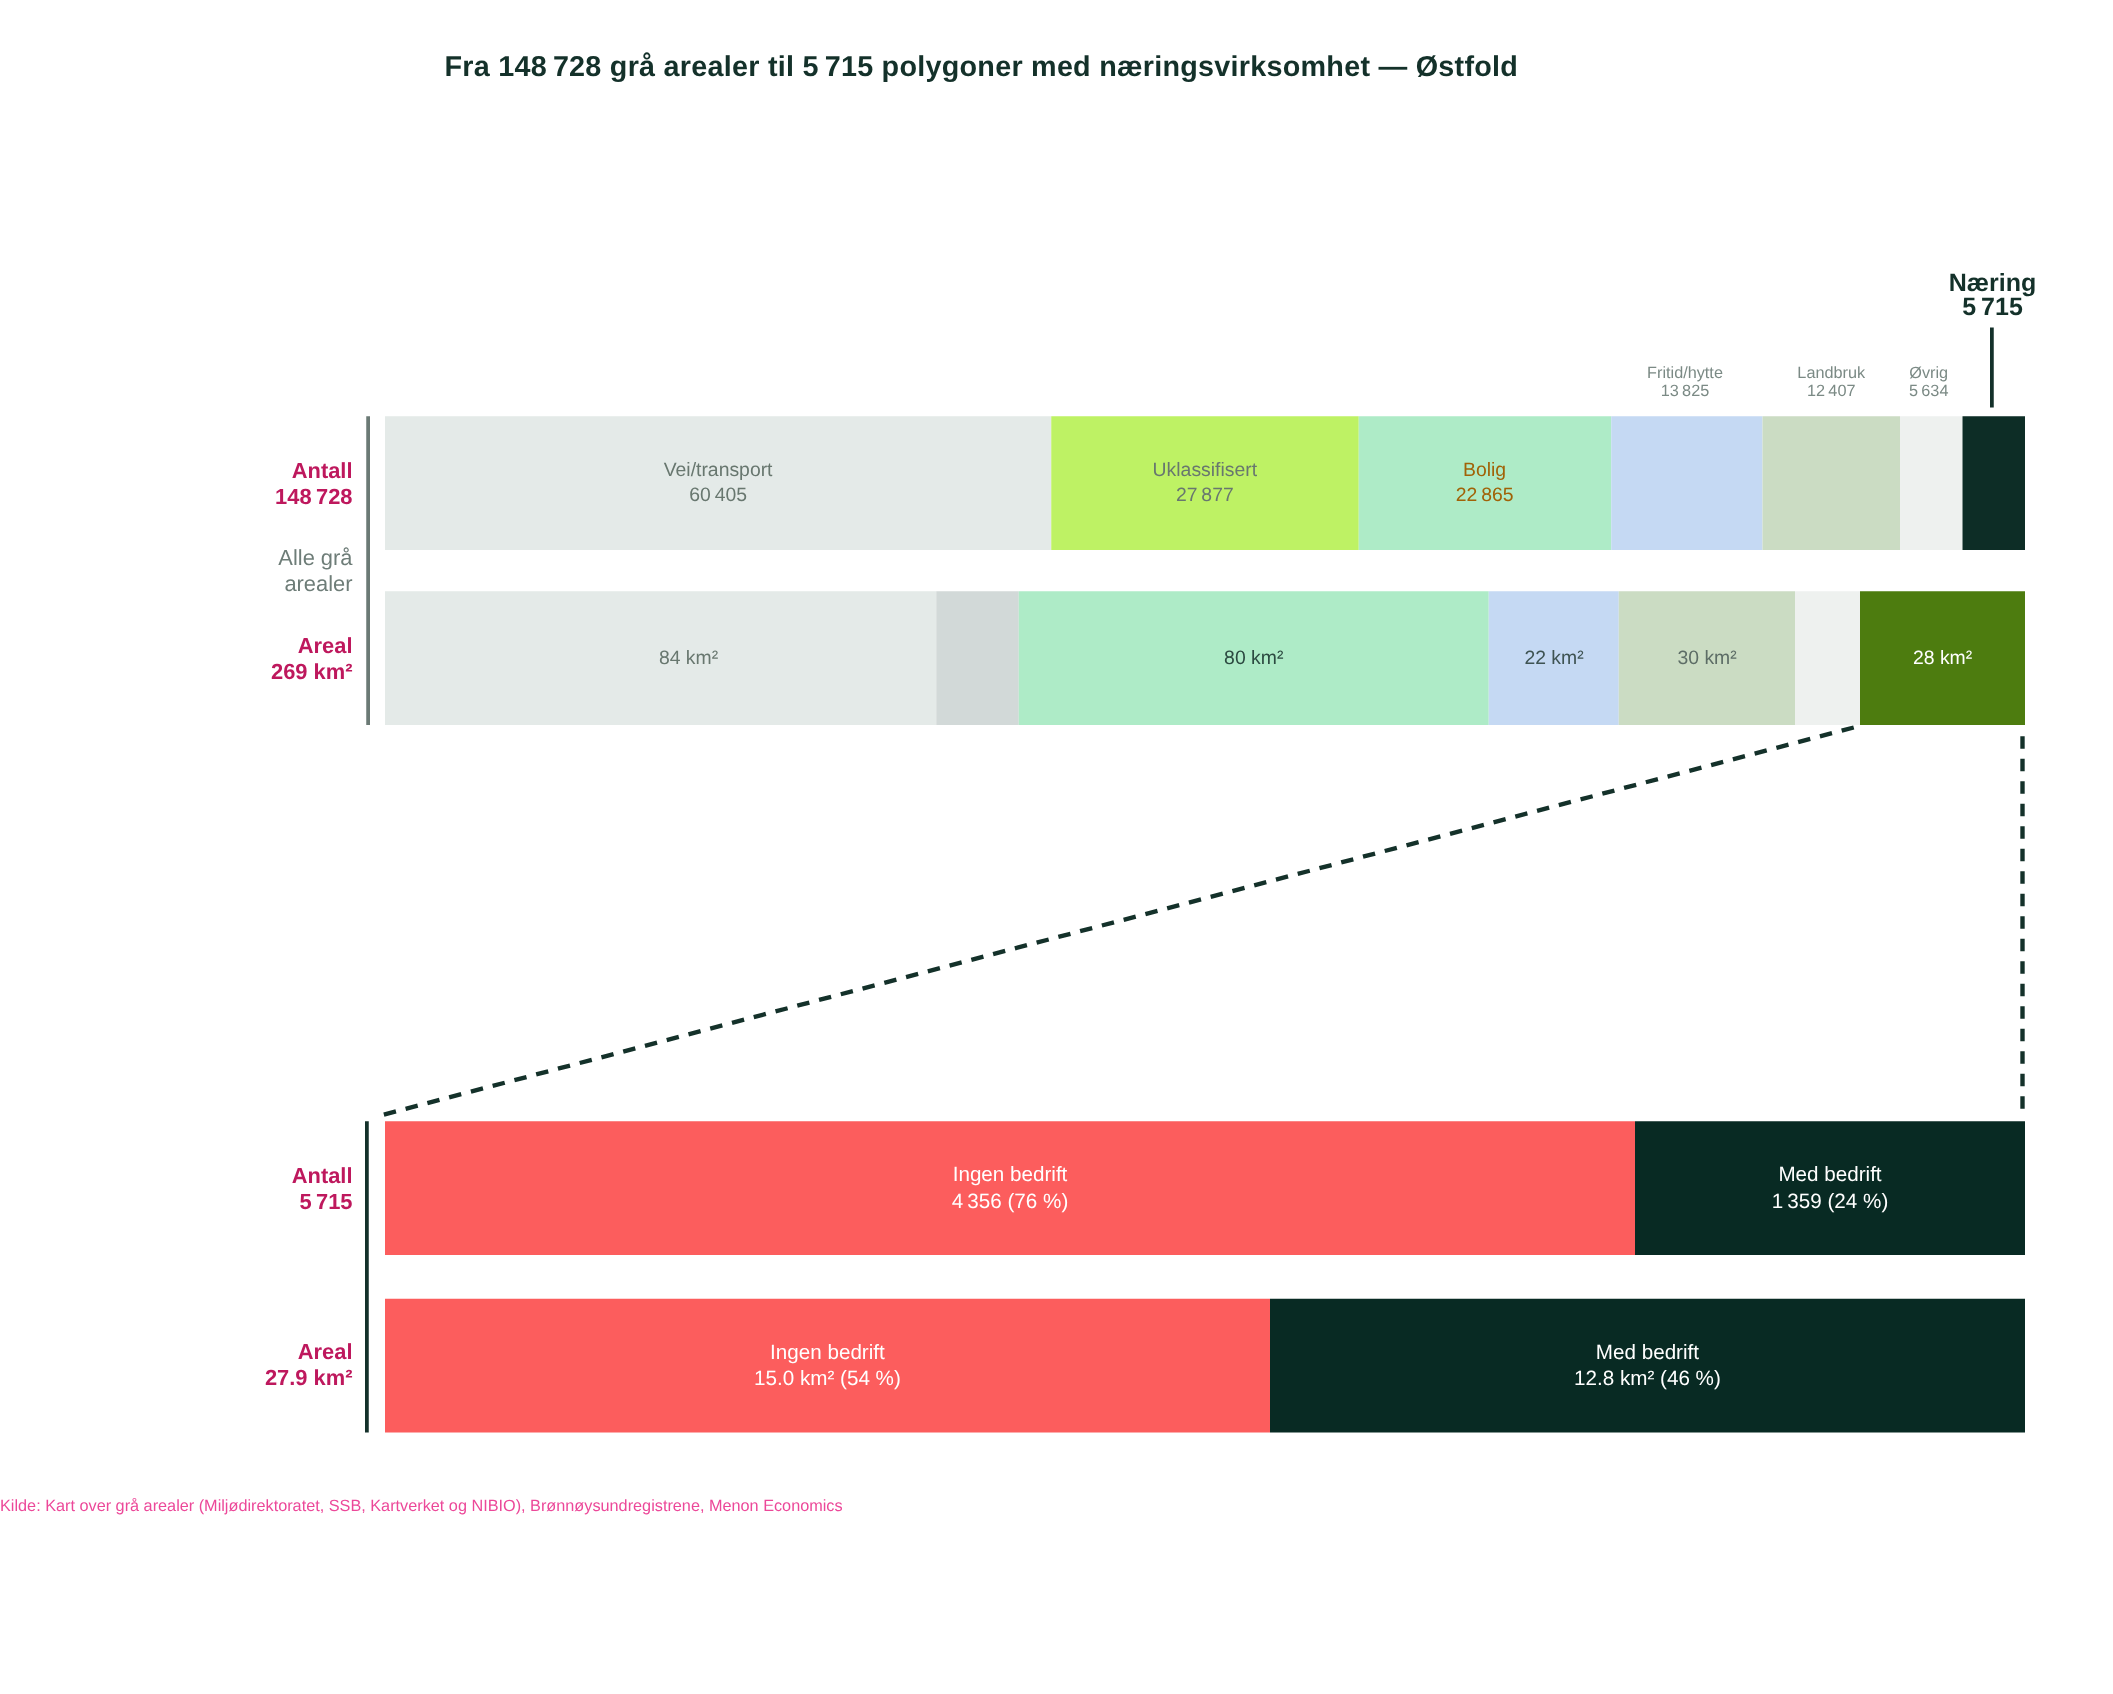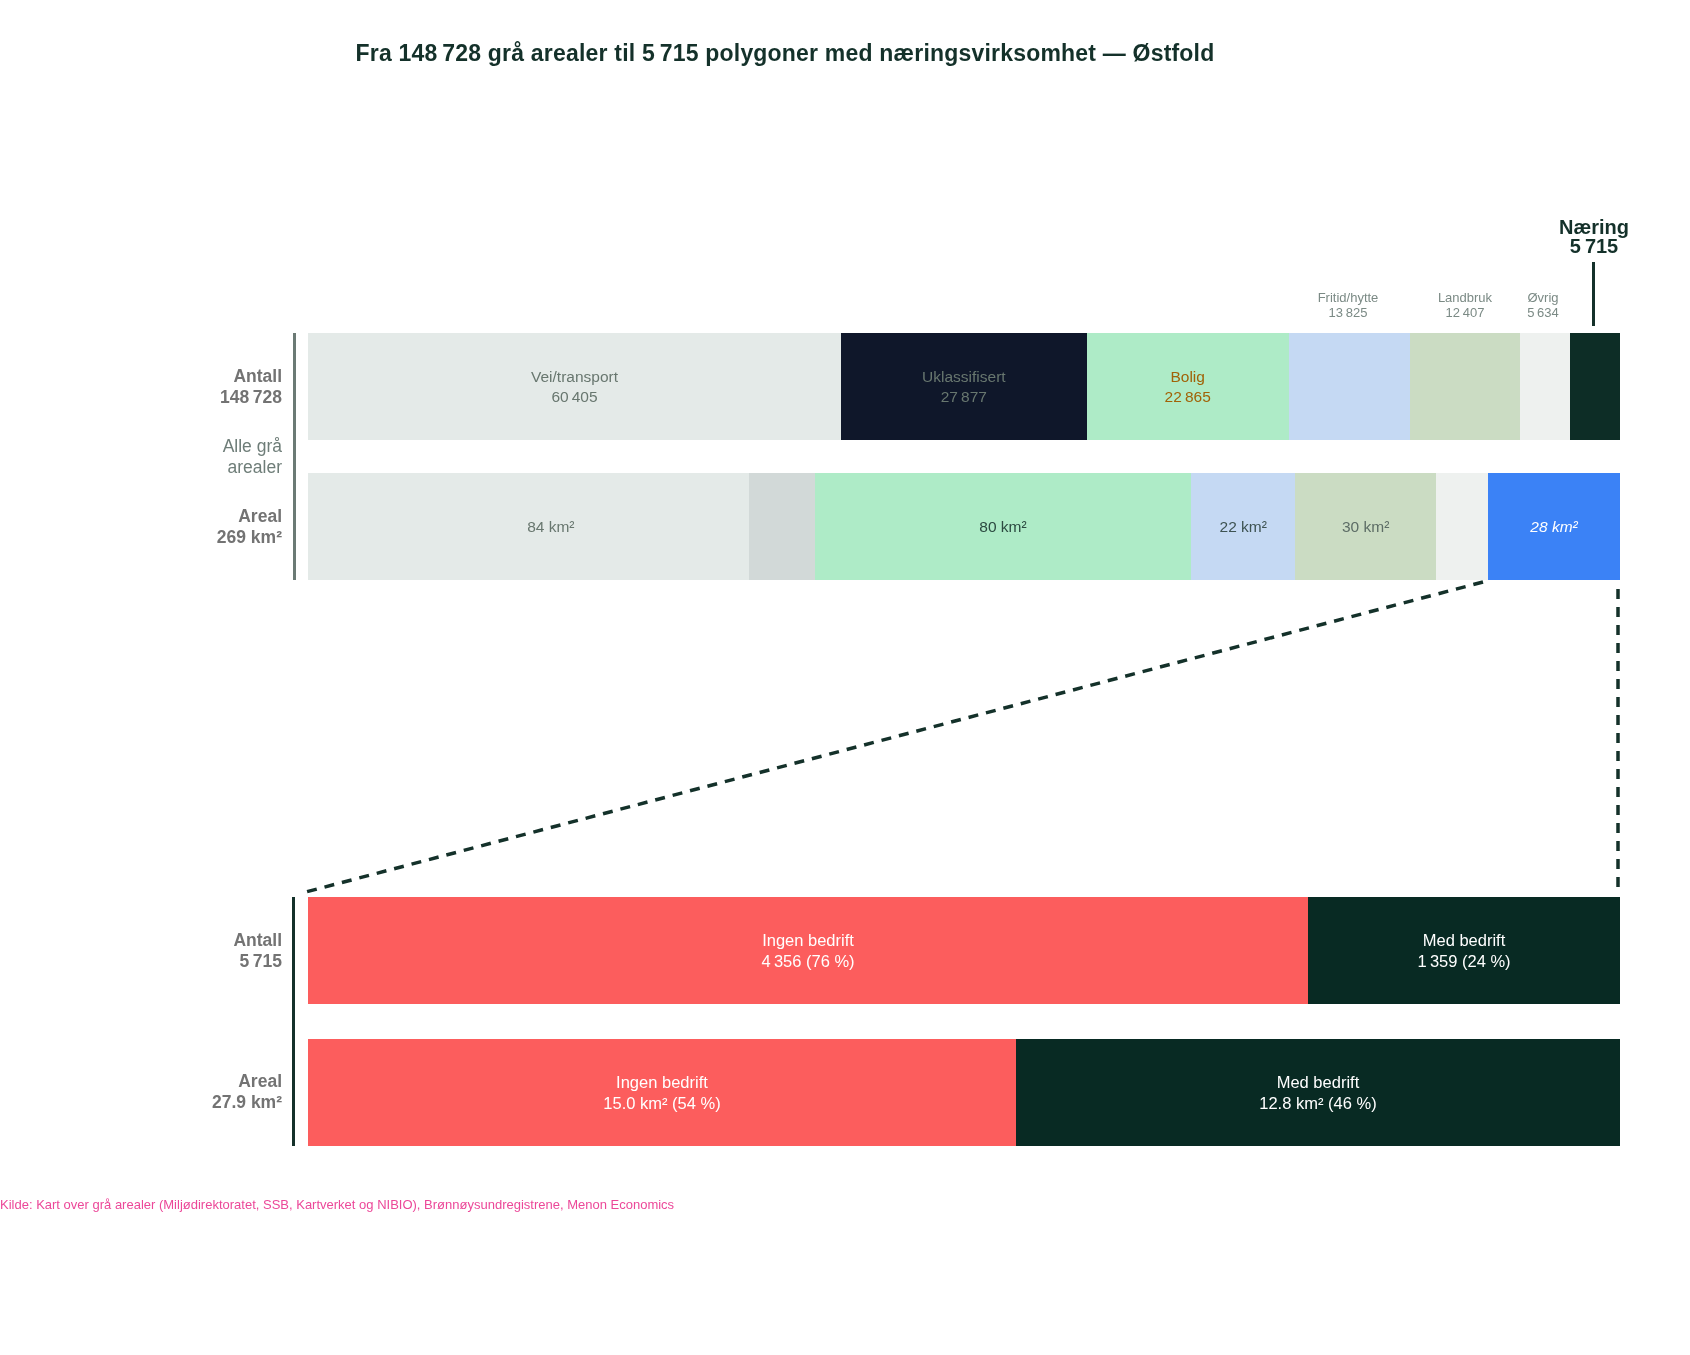--- a/index.html
+++ b/index.html
@@ -14,21 +14,21 @@
   
   .bar{position:absolute;left:308px;width:1312px;height:107px;display:flex;justify-content:flex-end;}
   .bar-top1{top:333px;}
   .bar-top2{top:473px;}
   .bar-bot1{top:897px;}
   .bar-bot2{top:1039px;}
   .seg{position:relative;height:100%;display:flex;align-items:center;justify-content:center;overflow:visible;}
   .seg-label{text-align:center;font-size:15.5px;line-height:20px;white-space:nowrap;}
   .bar-bot1 .seg-label,.bar-bot2 .seg-label{font-size:16.5px;line-height:21px;}
   
-  .axis-label{position:absolute;left:0;width:282px;text-align:right;font-size:17.5px;line-height:21px;color:#737373;font-weight:700;}
+  .axis-label{position:absolute;left:0;width:282px;text-align:right;font-size:17.5px;line-height:21px;color:#be185d;font-weight:700;}
   .axis-label.gray{color:#6e7d78;font-weight:400;}
   .lbl-top-bar1{top:366px;}
   .lbl-top-mid{top:436px;}
   .lbl-top-bar2{top:506px;}
   .lbl-bot-bar1{top:930px;}
   .lbl-bot-mid{top:1000px;}
   .lbl-bot-bar2{top:1071px;}
   
   .vaxis{position:absolute;width:3px;}
   .vaxis-top{left:293px;top:333px;height:247px;background:#6b7a75;}
@@ -94,21 +94,21 @@
     <div>269 km²</div>
   </div>
 
   <div class="bar bar-top1">
       <div class="seg" style="width: 40.6144%; background: rgb(228, 234, 232);">
         <div class="seg-label" style="color: rgb(104, 119, 111);">
           <div>Vei/transport</div>
           <div>60 405</div>
         </div>
       </div>
-      <div class="seg" style="width: 18.7436%; background: #0f172a;">
+      <div class="seg" style="width: 18.7436%; background: #bef264;">
         <div class="seg-label" style="color: rgb(104, 119, 111);">
           <div>Uklassifisert</div>
           <div>27 877</div>
         </div>
       </div>
       <div class="seg" style="width: 15.3737%; background: rgb(174, 235, 199);">
         <div class="seg-label" style="color: #a16207;">
           <div>Bolig</div>
           <div>22 865</div>
         </div>
@@ -134,21 +134,21 @@
         <div class="seg-label" style="color: rgb(62, 83, 82);">
           <div>22 km²</div>
         </div>
       </div>
       <div class="seg" style="width: 11.1524%; background: rgb(203, 220, 195);">
         <div class="seg-label" style="color: rgb(93, 109, 102);">
           <div>30 km²</div>
         </div>
       </div>
       <div class="seg" style="width: 4.08922%; background: rgb(238, 241, 239);"></div>
-      <div class="seg" style="width: 10.4089%; background: #3b82f6; font-style: italic;">
+      <div class="seg" style="width: 10.4089%; background: #4d7c0f;">
         <div class="seg-label" style="color: rgb(255, 255, 255);">
           <div>28 km²</div>
         </div>
       </div>
     </div>
 
   <svg class="connectors" viewBox="0 0 1690 1355" xmlns="http://www.w3.org/2000/svg">
     <line x1="1483" y1="582" x2="302" y2="893" stroke="#14312a" stroke-width="3.5" stroke-dasharray="10 8"></line>
     <line x1="1618" y1="589" x2="1618" y2="892" stroke="#14312a" stroke-width="3.5" stroke-dasharray="10 8"></line>
   </svg>

